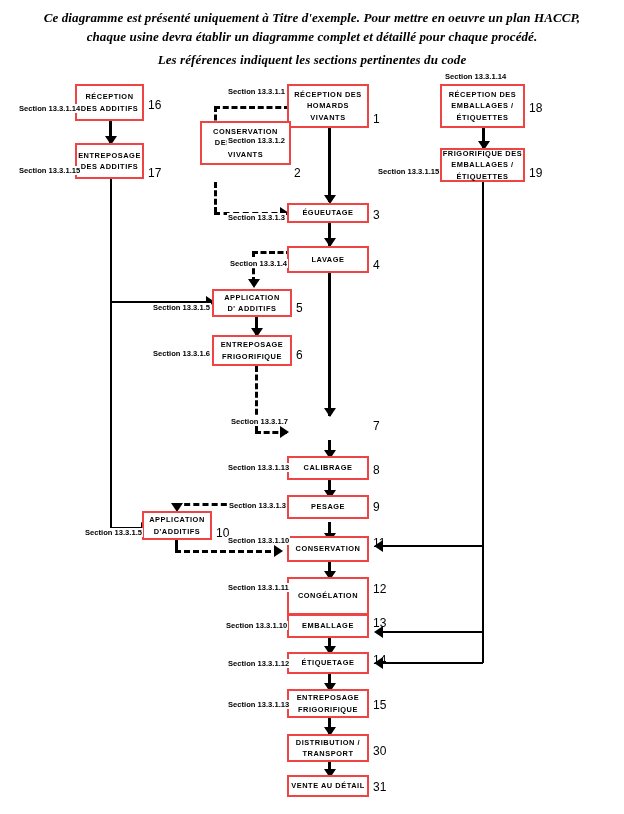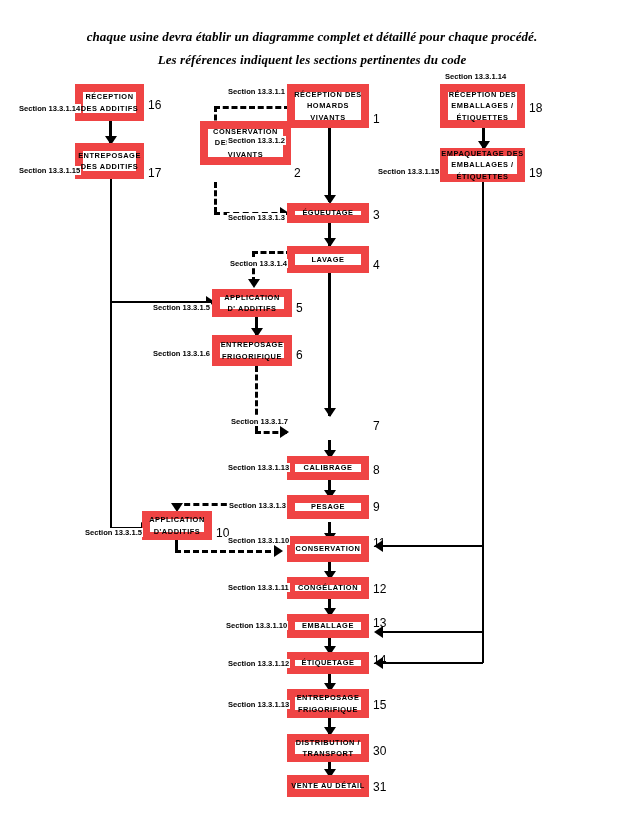--- a/index.html
+++ b/index.html
@@ -18,21 +18,21 @@
     font-style:italic;font-weight:bold;
     font-size:13px;letter-spacing:.1px;white-space:nowrap;
   }
   .hdr.l1{top:10px;}
   .hdr.l2{top:29px;}
   .hdr.l3{top:52px;font-size:13px;}
 
   
   .box{
     position:absolute;box-sizing:border-box;
-    border:8px solid #ef4444;background:#fff;
+    border:2px solid #ef4444;background:#fff;
     display:flex;flex-direction:column;
     align-items:center;justify-content:center;
     text-align:center;
     font-size:7.4px;font-weight:bold;
     letter-spacing:.55px;line-height:1.55;
     padding:1px 2px;
     z-index:5;
   }
   .box span{display:block;white-space:nowrap;}
 
@@ -68,20 +68,21 @@
       border-left:9px solid #000;z-index:3;}
   .al{position:absolute;width:0;height:0;
       border-top:6px solid transparent;border-bottom:6px solid transparent;
       border-right:9px solid #000;z-index:3;}
 </style>
 </head>
 <body>
 
 <div id="stage">
 
+  <div class="hdr l1">Ce diagramme est présenté uniquement à Titre d'exemple. Pour mettre en oeuvre un plan HACCP,</div>
   <div class="hdr l2">chaque usine devra établir un diagramme complet et détaillé pour chaque procédé.</div>
   <div class="hdr l3">Les références indiquent les sections pertinentes du code</div>
 
   <div class="v" style="left:109px;top:120px;height:25px;"></div>
   <div class="ad" style="left:104.5px;top:136px;"></div>
 
   <div class="vt" style="left:110px;top:179px;height:348px;"></div>
 
   <div class="ht" style="left:110px;top:301px;width:103px;"></div>
   <div class="ar" style="left:206px;top:296px;"></div>
@@ -197,21 +198,21 @@
 
   <div class="box" style="left:440px;top:84px;width:85px;height:44px;">
     <span>RÉCEPTION DES</span>
     <span>EMBALLAGES /</span>
     <span>ÉTIQUETTES</span>
   </div>
   <div class="num" style="left:529px;top:101px;">18</div>
   <div class="sec" style="left:444px;top:72px;">Section 13.3.1.14</div>
 
   <div class="box" style="left:440px;top:148px;width:85px;height:34px;">
-    <span>EMPAQUETAGE DES</span>
+    <span>FRIGORIFIQUE DES</span>
     <span>EMBALLAGES /</span>
     <span>ÉTIQUETTES</span>
   </div>
   <div class="num" style="left:529px;top:166px;">19</div>
   <div class="sec" style="left:377px;top:167px;">Section 13.3.1.15</div>
 
   <div class="box" style="left:287px;top:203px;width:82px;height:20px;">
     <span>ÉGUEUTAGE</span>
   </div>
   <div class="num" style="left:373px;top:208px;">3</div>
@@ -258,21 +259,21 @@
   </div>
   <div class="num" style="left:216px;top:526px;">10</div>
   <div class="sec" style="left:84px;top:528px;">Section 13.3.1.5</div>
 
   <div class="box" style="left:287px;top:536px;width:82px;height:26px;">
     <span>CONSERVATION</span>
   </div>
   <div class="num" style="left:373px;top:536px;">11</div>
   <div class="sec" style="left:227px;top:536px;">Section 13.3.1.10</div>
 
-  <div class="box" style="left:287px;top:577px;width:82px;height:22px;">
+  <div class="box" style="left:287px;top:577px;width:82px;height:38px;">
     <span>CONGÉLATION</span>
   </div>
   <div class="num" style="left:373px;top:582px;">12</div>
   <div class="sec" style="left:227px;top:583px;">Section 13.3.1.11</div>
 
   <div class="box" style="left:287px;top:614px;width:82px;height:24px;">
     <span>EMBALLAGE</span>
   </div>
   <div class="num" style="left:373px;top:616px;">13</div>
   <div class="sec" style="left:225px;top:621px;">Section 13.3.1.10</div>

